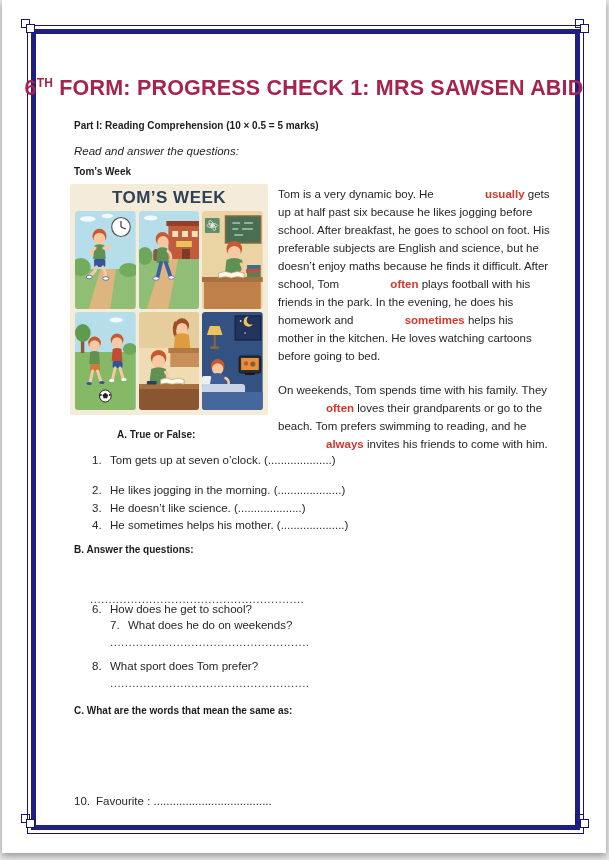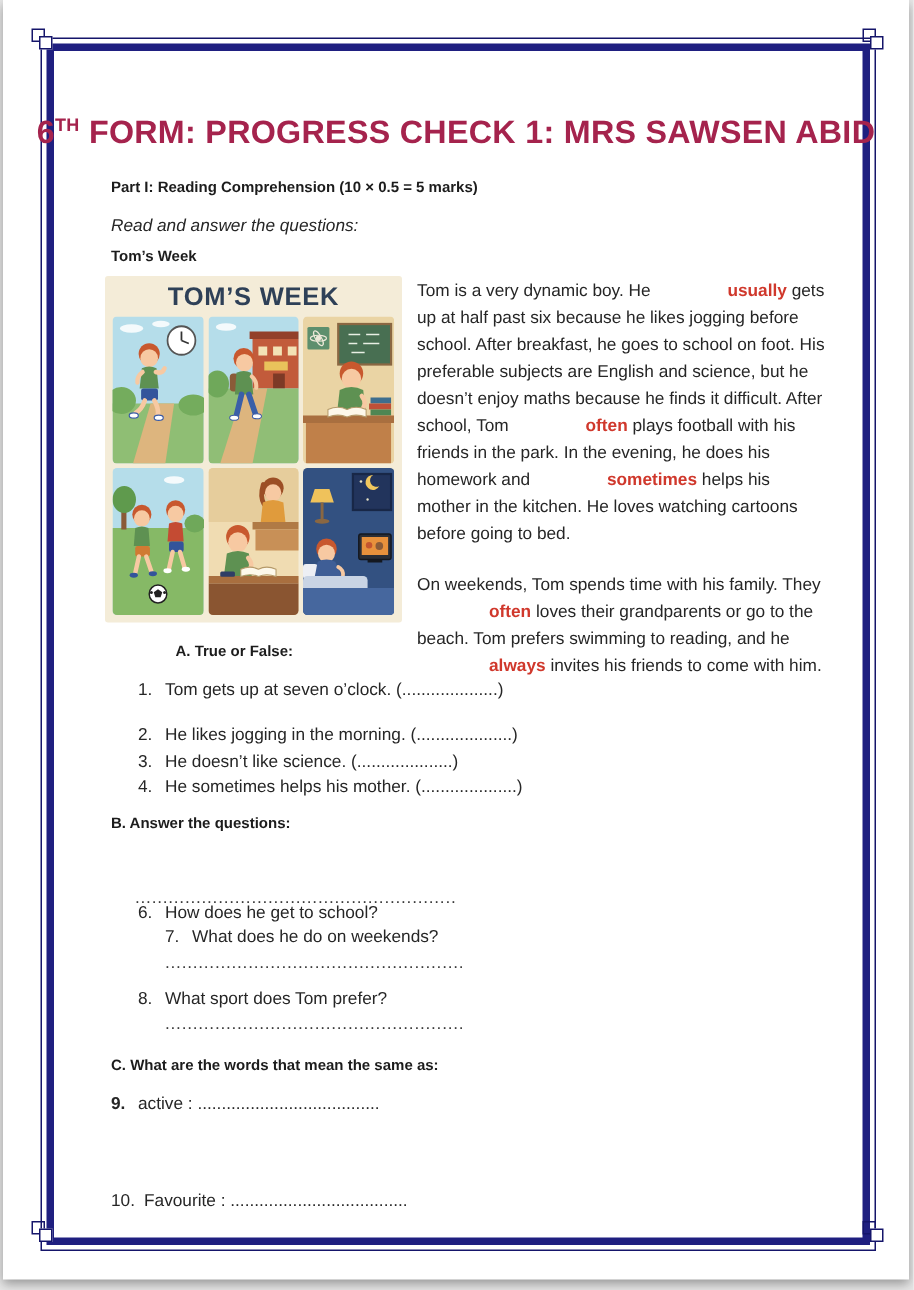--- a/index.html
+++ b/index.html
@@ -234,17 +234,16 @@
 
     <p class="abs bold12" style="left:72px; top:544px;">B. Answer the questions:</p>
     <div class="item" style="left:90px; top:567px;margin-top:36px;"><span class="num">6.</span><span>How does he get to school?</span></div>
     <div class="dots" style="left:88px; top:593px;">..........................................................</div>
     <div class="item" style="left:90px; top:619px;margin-left:18px;"><span class="num">7.</span><span>What does he do on weekends?</span></div>
     <div class="dots" style="left:108px; top:636px;">......................................................</div>
     <div class="item" style="left:90px; top:660px;"><span class="num">8.</span><span>What sport does Tom prefer?</span></div>
     <div class="dots" style="left:108px; top:677px;">......................................................</div>
 
     <p class="abs bold12" style="left:72px; top:705px;">C. What are the words that mean the same as:</p>
-    <div class="item" style="left:72px; top:730px;"><span class="num bold-num">9.</span><span>active : ......................................</span></div>
     <div class="item" style="left:72px; top:795px;"><span class="num" style="min-width:22px;">10.</span><span>Favourite :  .....................................</span></div>
 
   </div>
 </div>
 
 </body></html>

